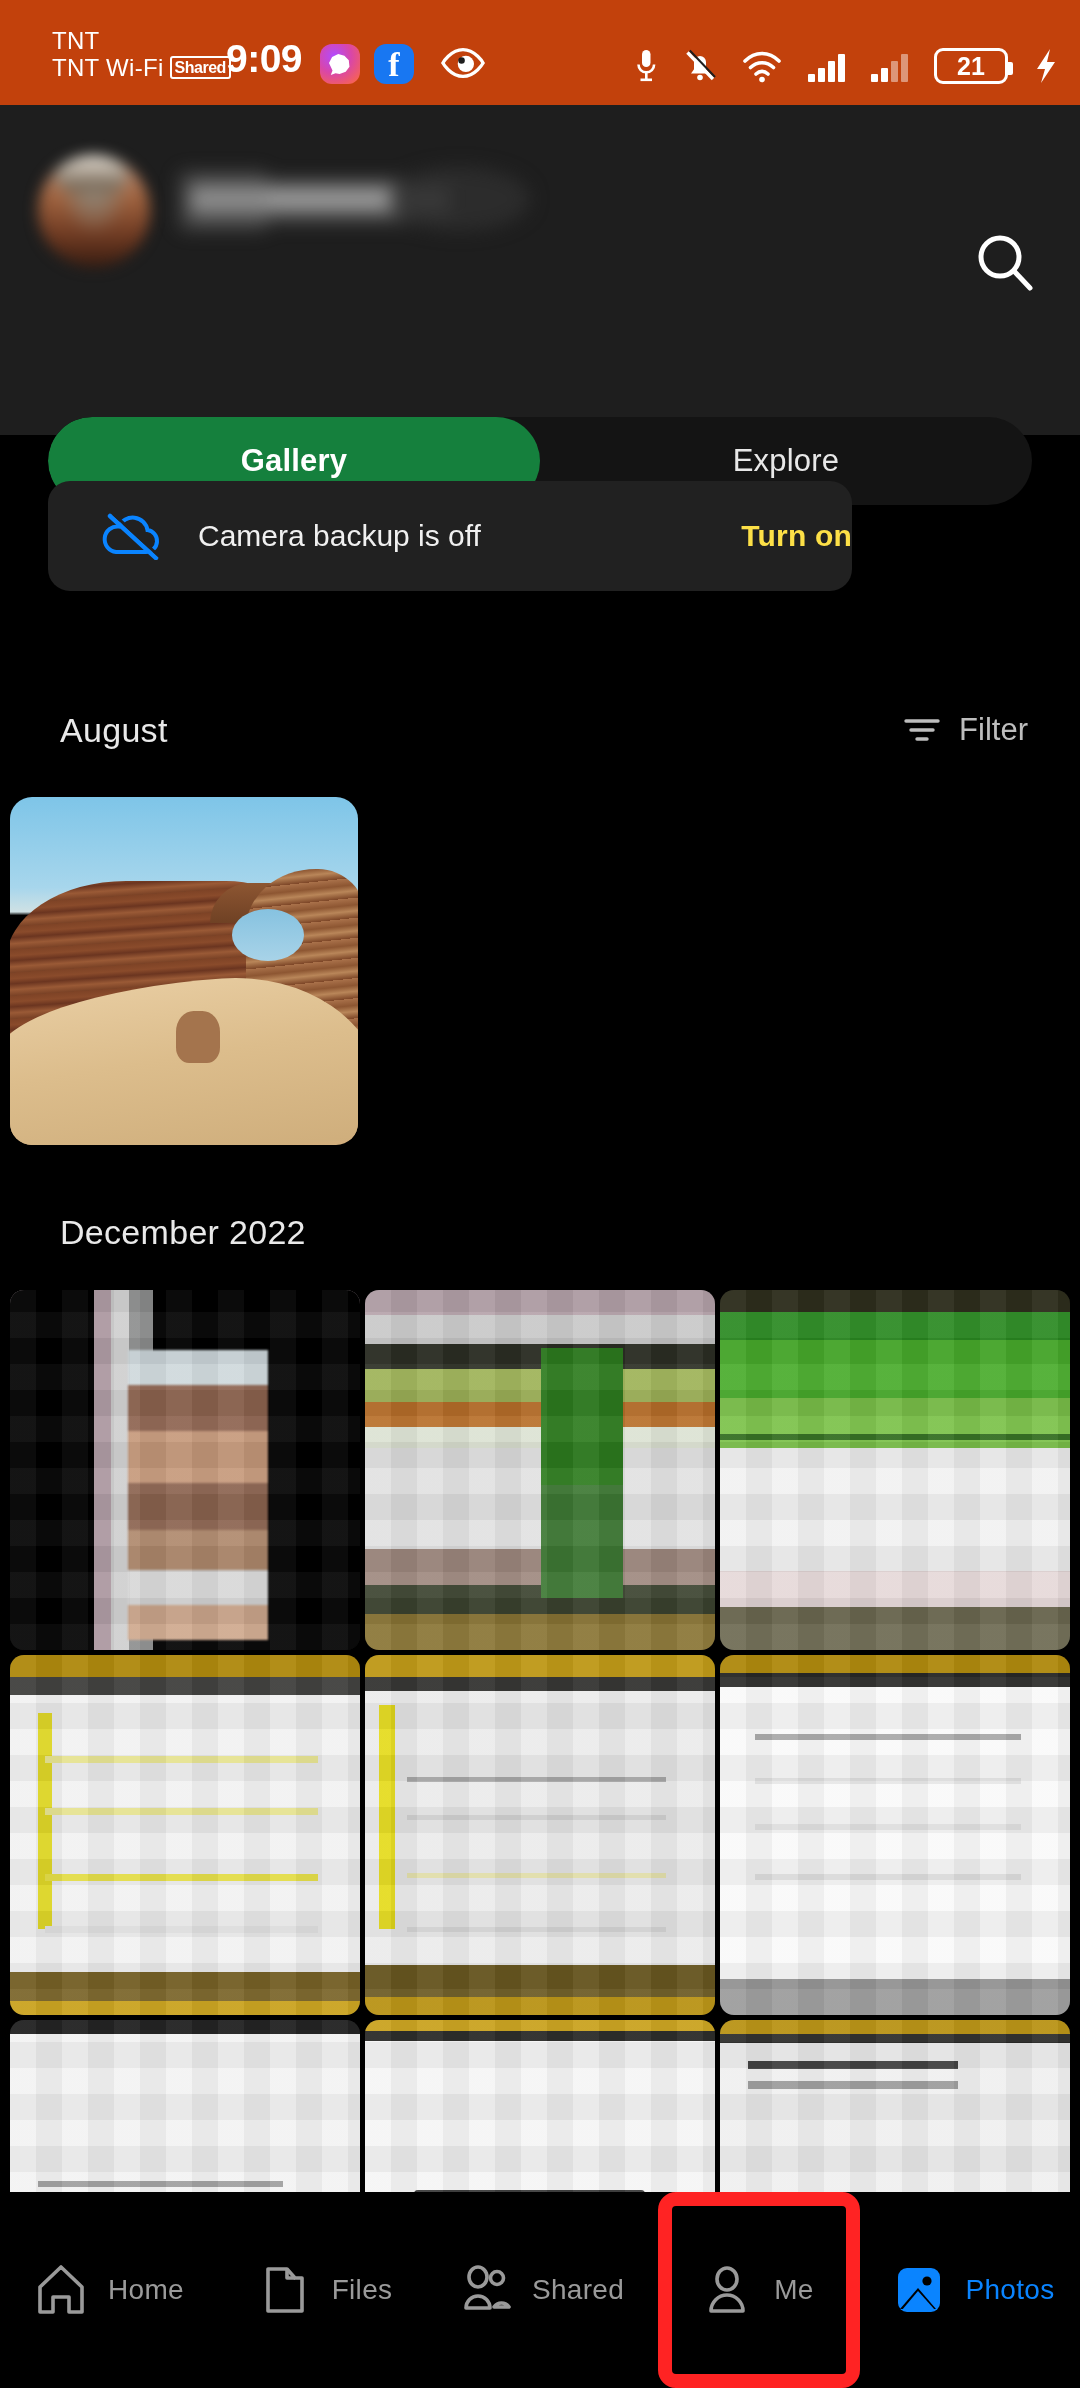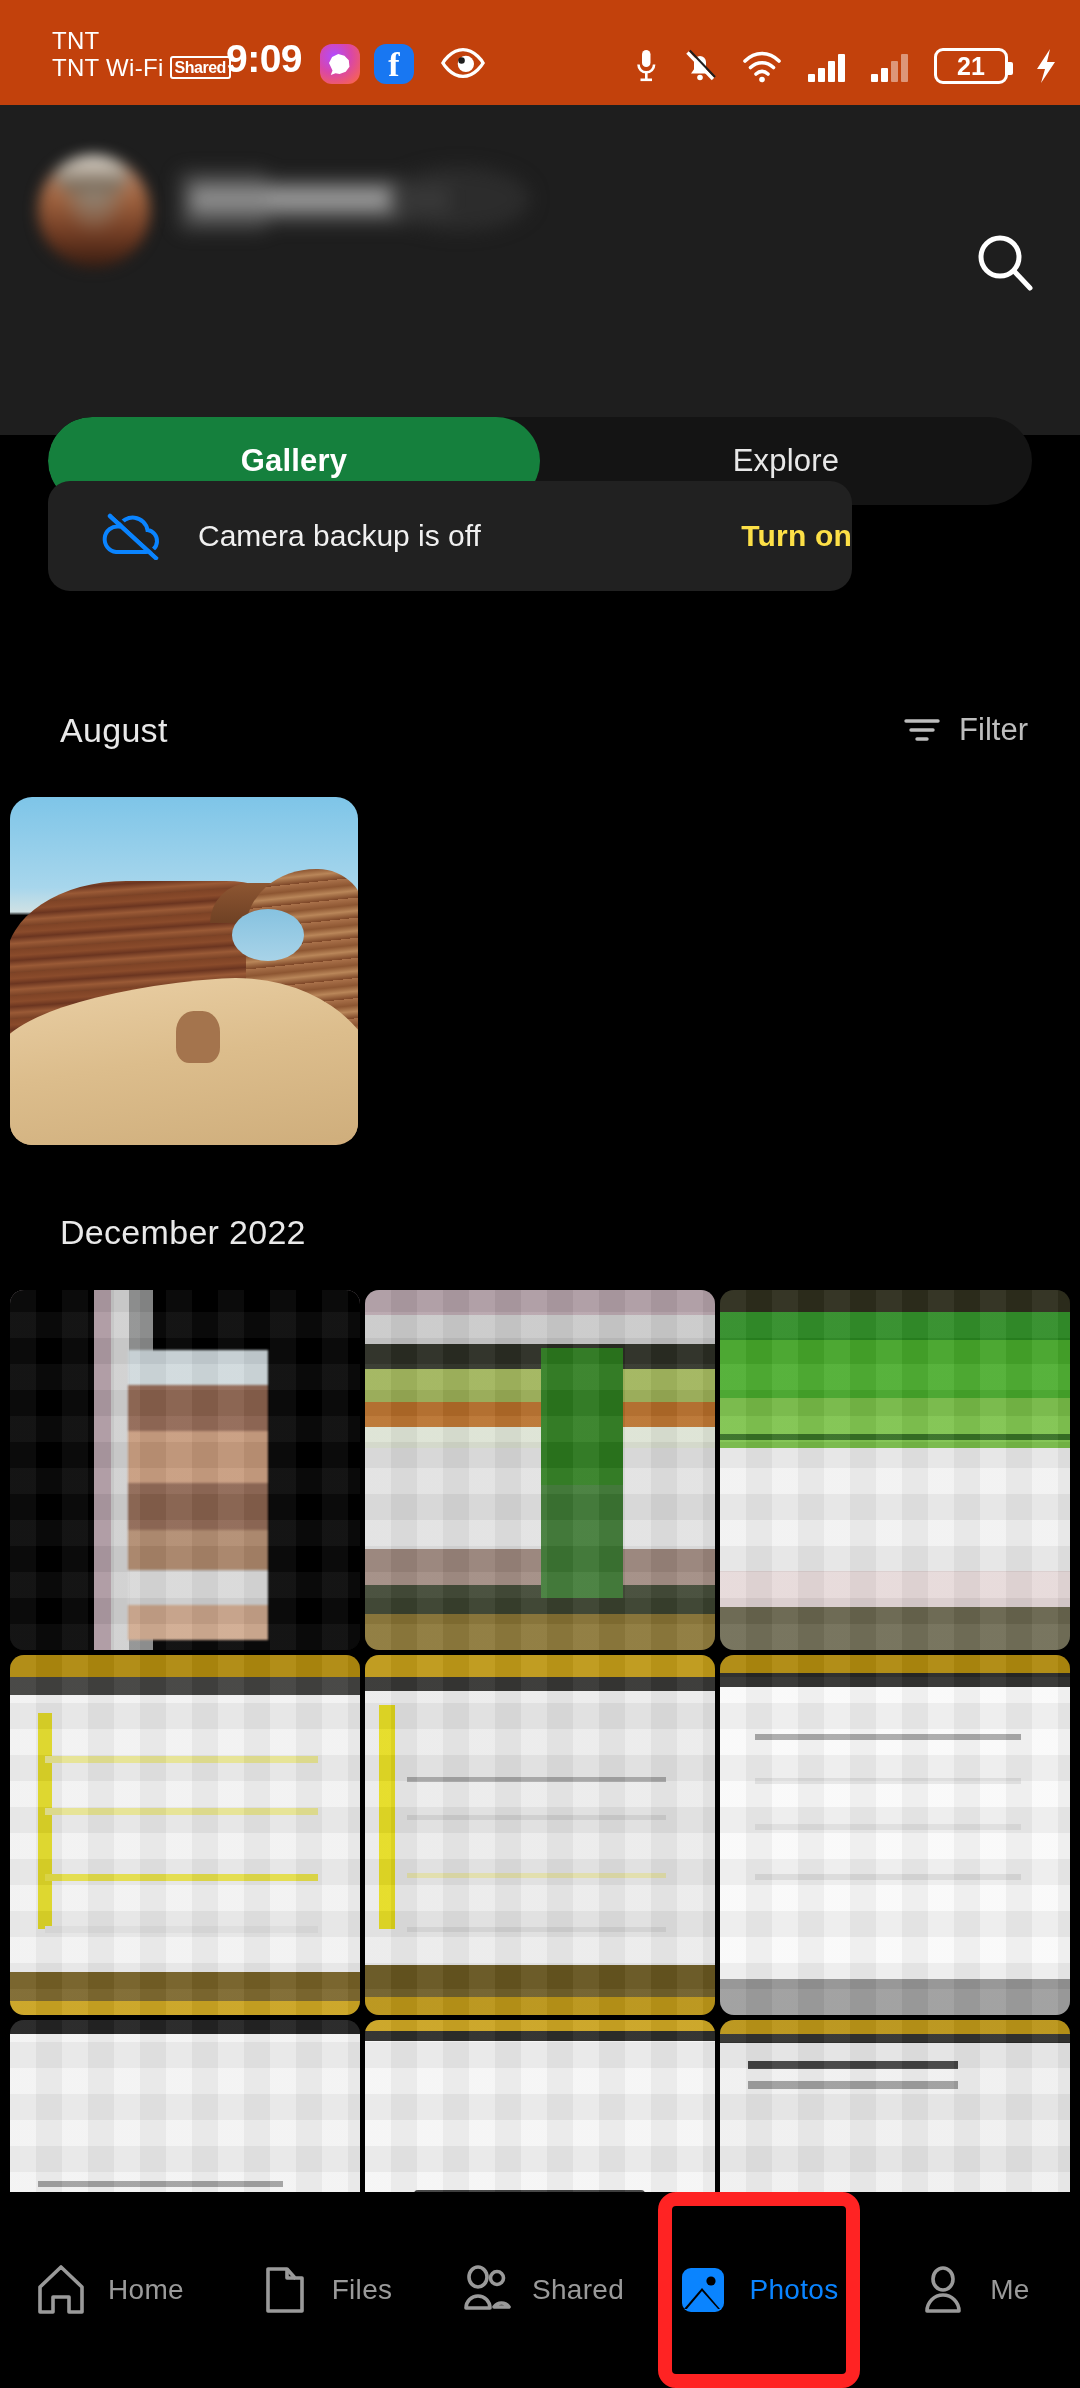--- a/index.html
+++ b/index.html
@@ -466,33 +466,33 @@
     <div class="navitem">
       <svg class="navicon" viewBox="0 0 58 58">
         <ellipse cx="22" cy="16" rx="9" ry="10" fill="none" stroke="#9a9a9a" stroke-width="3.6"></ellipse>
         <circle cx="41" cy="17" r="6.5" fill="none" stroke="#9a9a9a" stroke-width="3.6"></circle>
         <path d="M10 47a12 12 0 0 1 24 0z" fill="none" stroke="#9a9a9a" stroke-width="3.6" stroke-linejoin="round"></path>
         <path d="M38 46a9 9 0 0 1 15 0z" fill="none" stroke="#9a9a9a" stroke-width="3.6" stroke-linejoin="round"></path>
       </svg>
       <span class="navlbl">Shared</span>
     </div>
 
+    <div class="navitem">
+      <svg class="navicon" viewBox="0 0 58 58">
+        <ellipse cx="29" cy="18" rx="10" ry="11" fill="none" stroke="#9a9a9a" stroke-width="3.6"></ellipse>
+        <path d="M13 50a16 16 0 0 1 32 0z" fill="none" stroke="#9a9a9a" stroke-width="3.6" stroke-linejoin="round"></path>
+      </svg>
+      <span class="navlbl">Me</span>
+    </div>
+
     <div class="navitem active">
       <svg class="navicon" viewBox="0 0 58 58">
         <rect x="8" y="7" width="42" height="44" rx="9" fill="#0a84ff"></rect>
         <circle cx="37" cy="20" r="4.6" fill="#000"></circle>
         <path d="M10 48 28 27l18 21z" fill="#000"></path>
         <path d="M12 49 28 30l17 19z" fill="#0a84ff"></path>
       </svg>
       <span class="navlbl">Photos</span>
     </div>
-
-    <div class="navitem">
-      <svg class="navicon" viewBox="0 0 58 58">
-        <ellipse cx="29" cy="18" rx="10" ry="11" fill="none" stroke="#9a9a9a" stroke-width="3.6"></ellipse>
-        <path d="M13 50a16 16 0 0 1 32 0z" fill="none" stroke="#9a9a9a" stroke-width="3.6" stroke-linejoin="round"></path>
-      </svg>
-      <span class="navlbl">Me</span>
-    </div>
   </div>
 
   <div class="hilite"></div>
 </div>
 
 </body></html>

